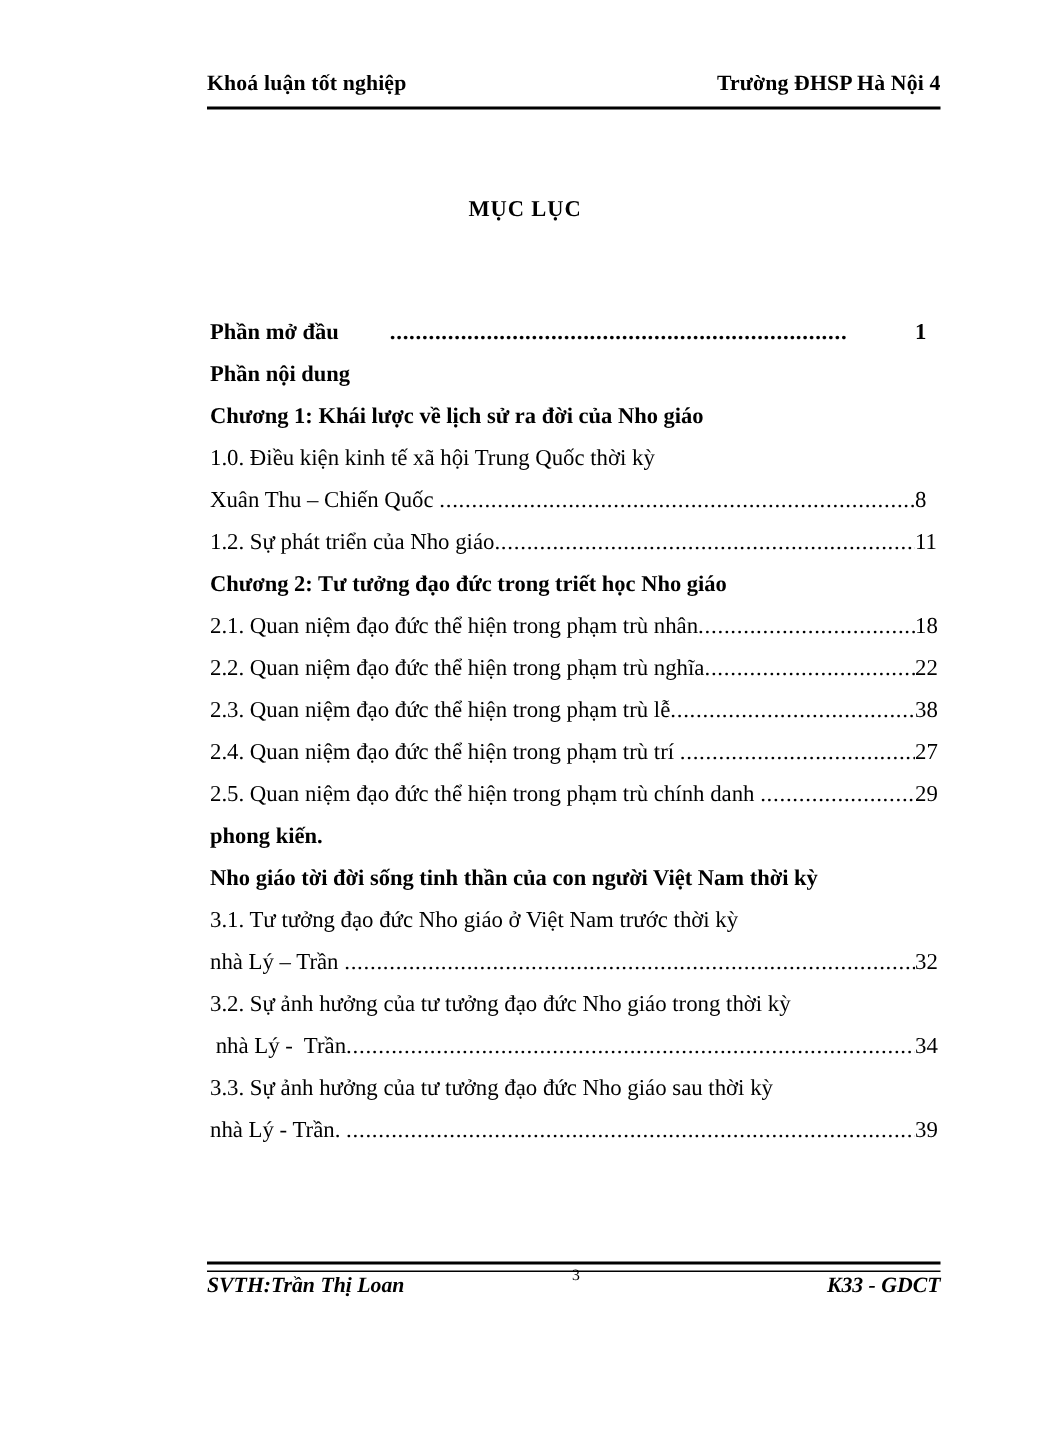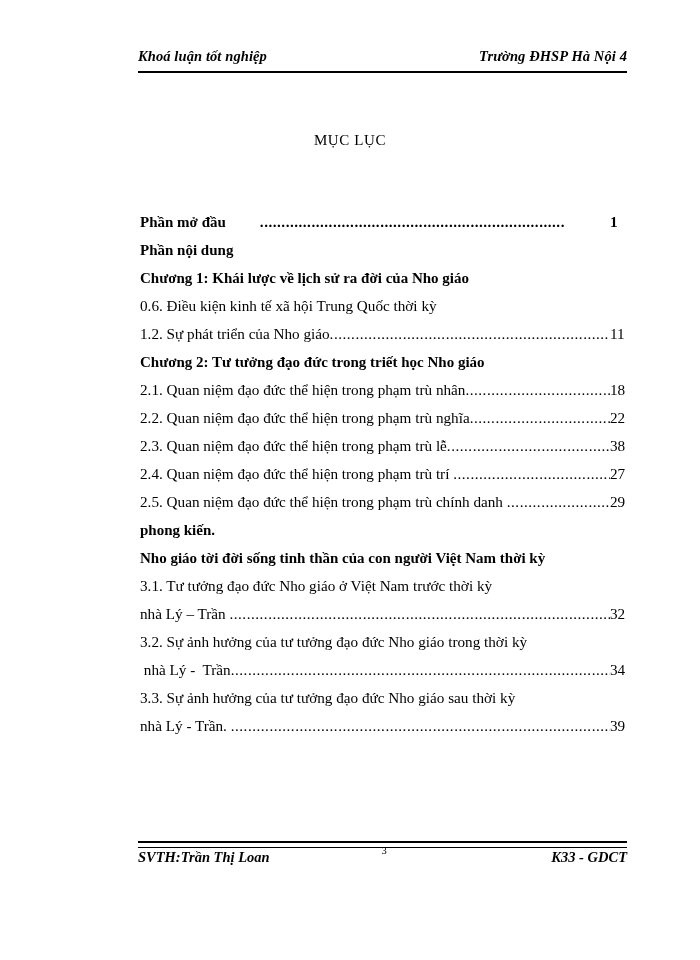--- a/index.html
+++ b/index.html
@@ -22,41 +22,40 @@
   
   .header {
     position: absolute;
     left: 138px;
     top: 48px;
     width: 489px;
     display: flex;
     justify-content: space-between;
     align-items: center;
     font-weight: bold;
-    font-style: italic;
     font-size: 14.5px;
     letter-spacing: 0.1px;
   }
   .header-rule {
     position: absolute;
     left: 138px;
     top: 71px;
     width: 489px;
     height: 0;
     border-top: 2.2px solid #000;
   }
 
   
   .doc-title {
     position: absolute;
     left: 0;
     top: 132px;
     width: 700px;
     text-align: center;
-    font-weight: normal;
+    font-weight: bold;
     font-size: 15px;
     letter-spacing: 0.6px;
     box-sizing: border-box;
   }
 
   
   .toc {
     position: absolute;
     left: 140px;
     top: 208px;
@@ -147,21 +146,22 @@
     <span>Trường ĐHSP Hà Nội 4</span>
   </div>
   <div class="header-rule"></div>
 
   <div class="doc-title">MỤC LỤC</div>
 
   <div class="toc" id="toc-container">
       <div class="toc-line bold"><span class="toc-text">Phần mở đầu</span><span class="leader"></span><span class="pageno gap">1</span></div>
       <div class="toc-line bold noleader"><span class="toc-text">Phần nội dung</span></div>
       <div class="toc-line bold noleader"><span class="toc-text">Chương 1: Khái lược về lịch sử ra đời của Nho giáo</span></div>
-      <div class="toc-line noleader"><span class="toc-text">0.6. Điều kiện kinh tế xã hội Trung Quốc thời kỳ</span></div>
+      <div class="toc-line noleader"><span class="toc-text">1.0. Điều kiện kinh tế xã hội Trung Quốc thời kỳ</span></div>
+      <div class="toc-line"><span class="toc-text">Xuân Thu – Chiến Quốc </span><span class="leader"></span><span class="pageno">8</span></div>
       <div class="toc-line"><span class="toc-text">1.2. Sự phát triển của Nho giáo</span><span class="leader"></span><span class="pageno">11</span></div>
       <div class="toc-line bold noleader"><span class="toc-text">Chương 2: Tư tưởng đạo đức trong triết học Nho giáo</span></div>
       <div class="toc-line"><span class="toc-text">2.1. Quan niệm đạo đức thể hiện trong phạm trù nhân</span><span class="leader"></span><span class="pageno">18</span></div>
       <div class="toc-line"><span class="toc-text">2.2. Quan niệm đạo đức thể hiện trong phạm trù nghĩa</span><span class="leader"></span><span class="pageno">22</span></div>
       <div class="toc-line"><span class="toc-text">2.3. Quan niệm đạo đức thể hiện trong phạm trù lễ</span><span class="leader"></span><span class="pageno">38</span></div>
       <div class="toc-line"><span class="toc-text">2.4. Quan niệm đạo đức thể hiện trong phạm trù trí </span><span class="leader"></span><span class="pageno">27</span></div>
       <div class="toc-line"><span class="toc-text">2.5. Quan niệm đạo đức thể hiện trong phạm trù chính danh </span><span class="leader"></span><span class="pageno">29</span></div>
       <div class="toc-line bold noleader"><span class="toc-text">phong kiến.</span></div>
       <div class="toc-line bold noleader"><span class="toc-text">Nho giáo tời đời sống tinh thần của con người Việt Nam thời kỳ</span></div>
       <div class="toc-line noleader"><span class="toc-text">3.1. Tư tưởng đạo đức Nho giáo ở Việt Nam trước thời kỳ</span></div>

